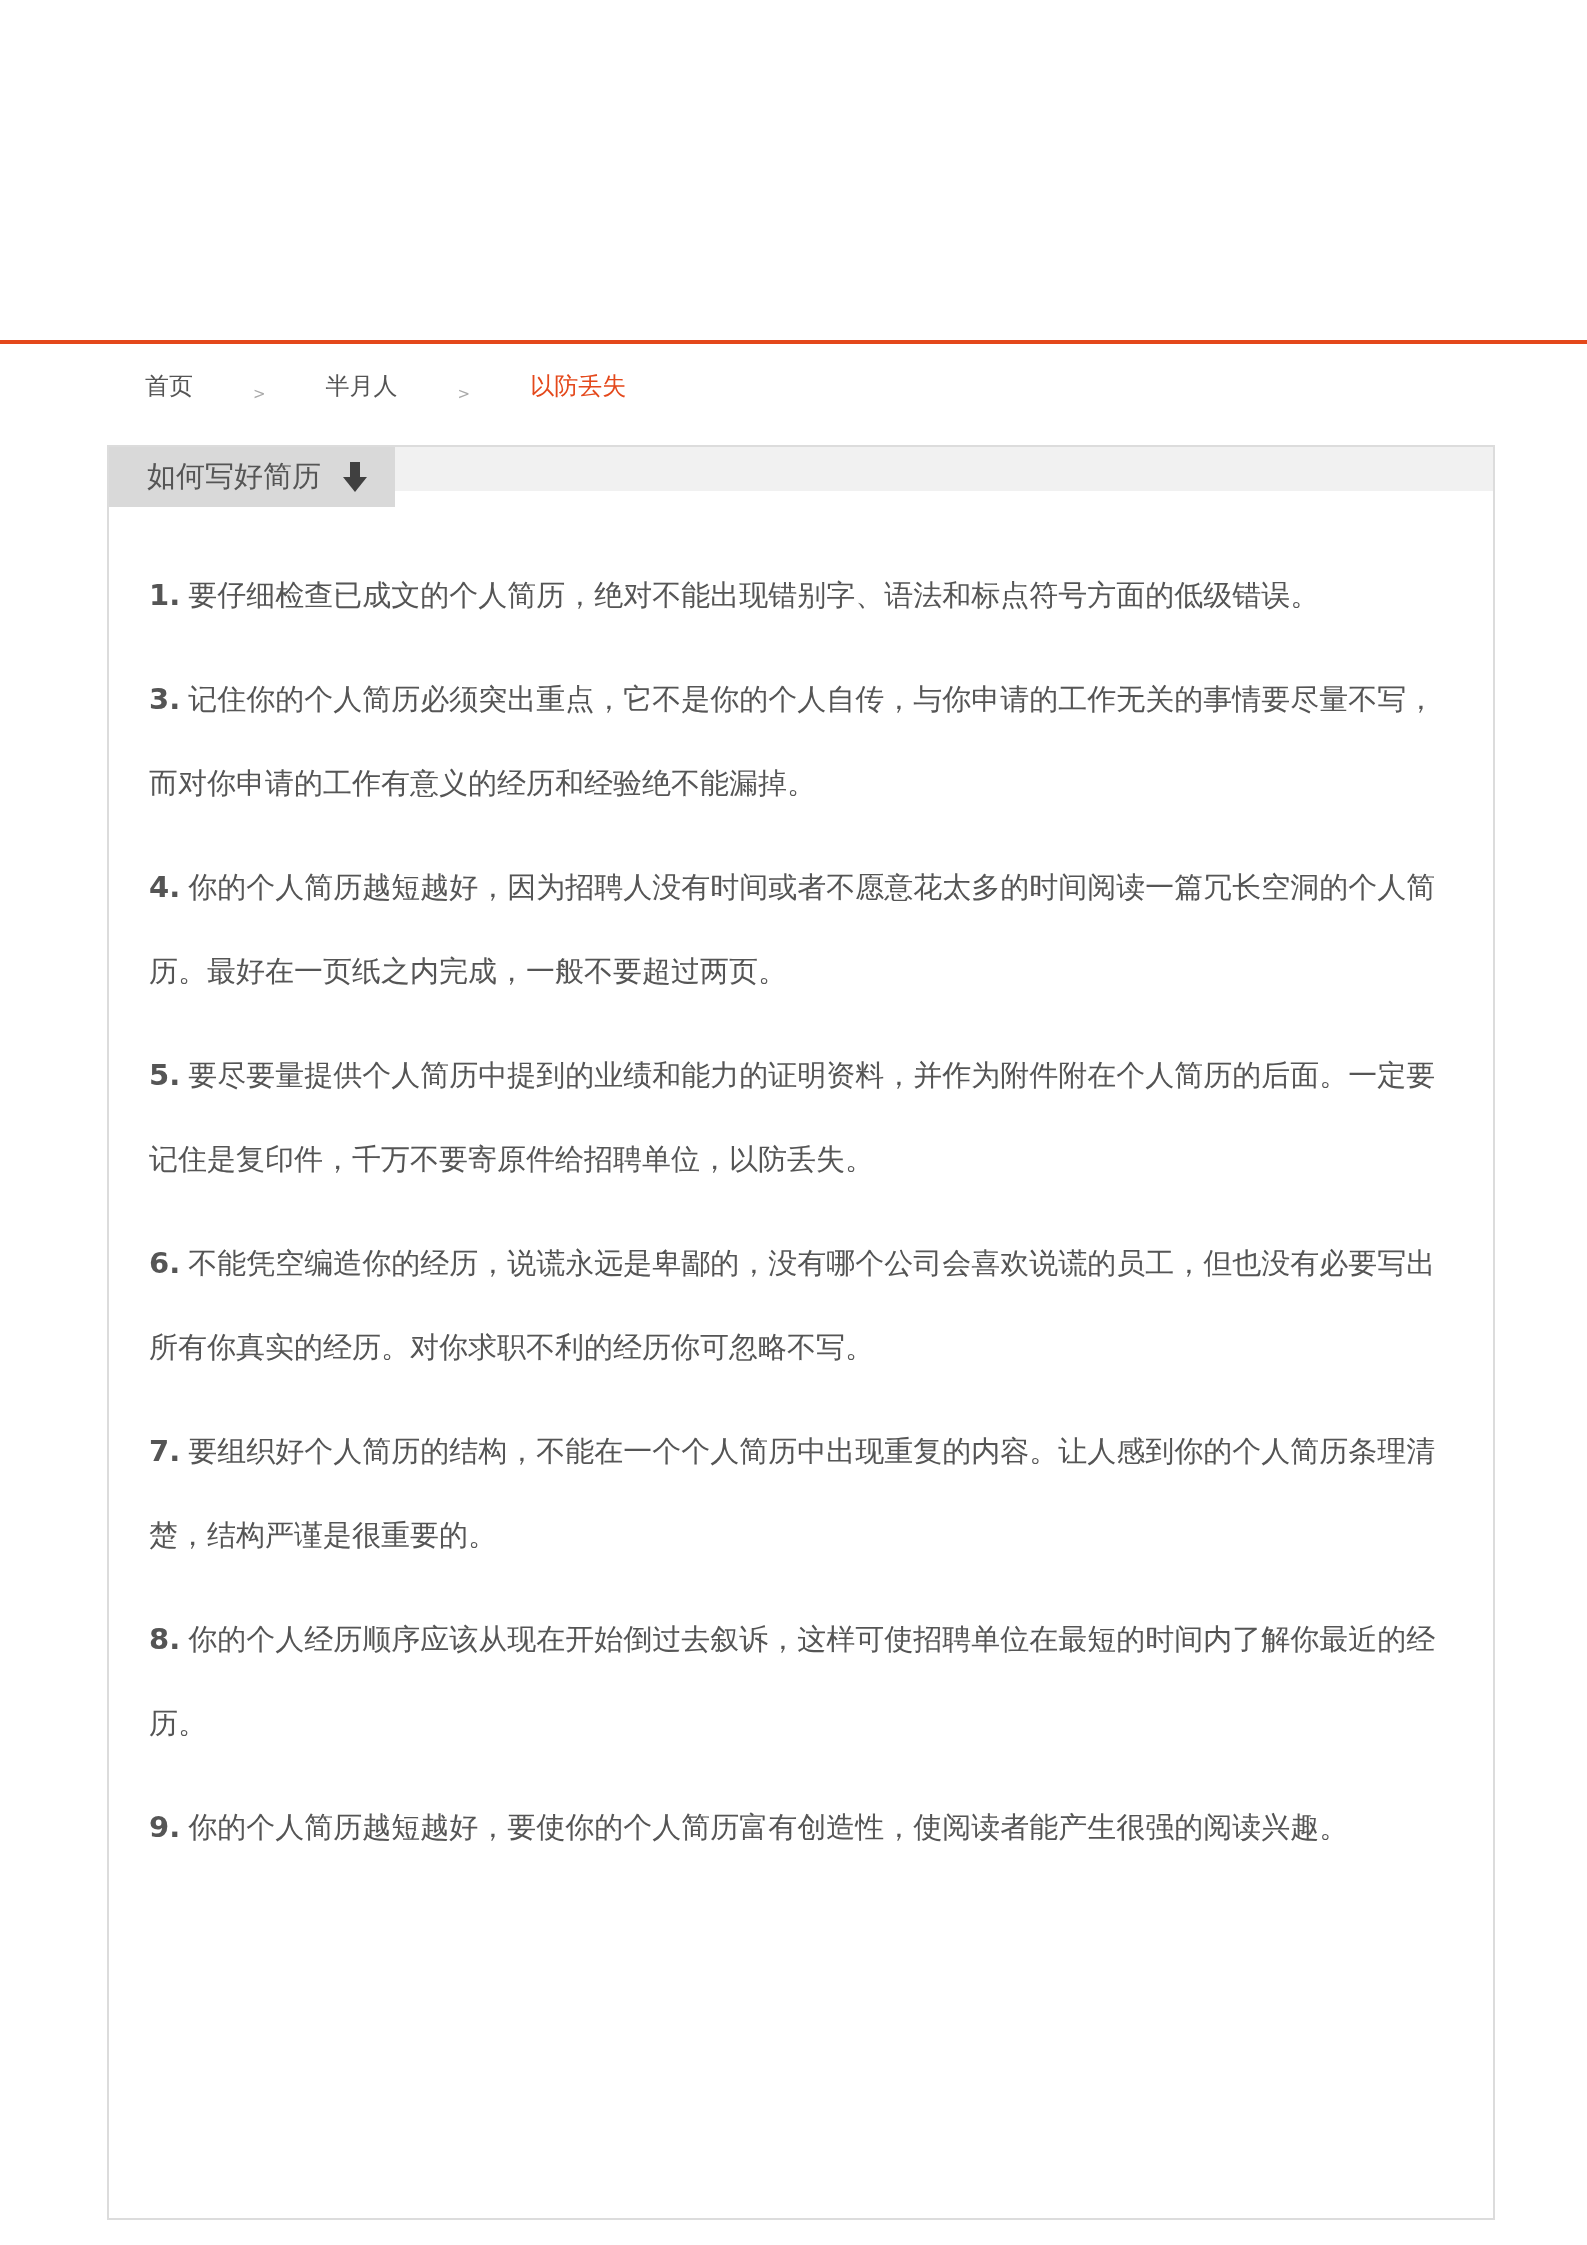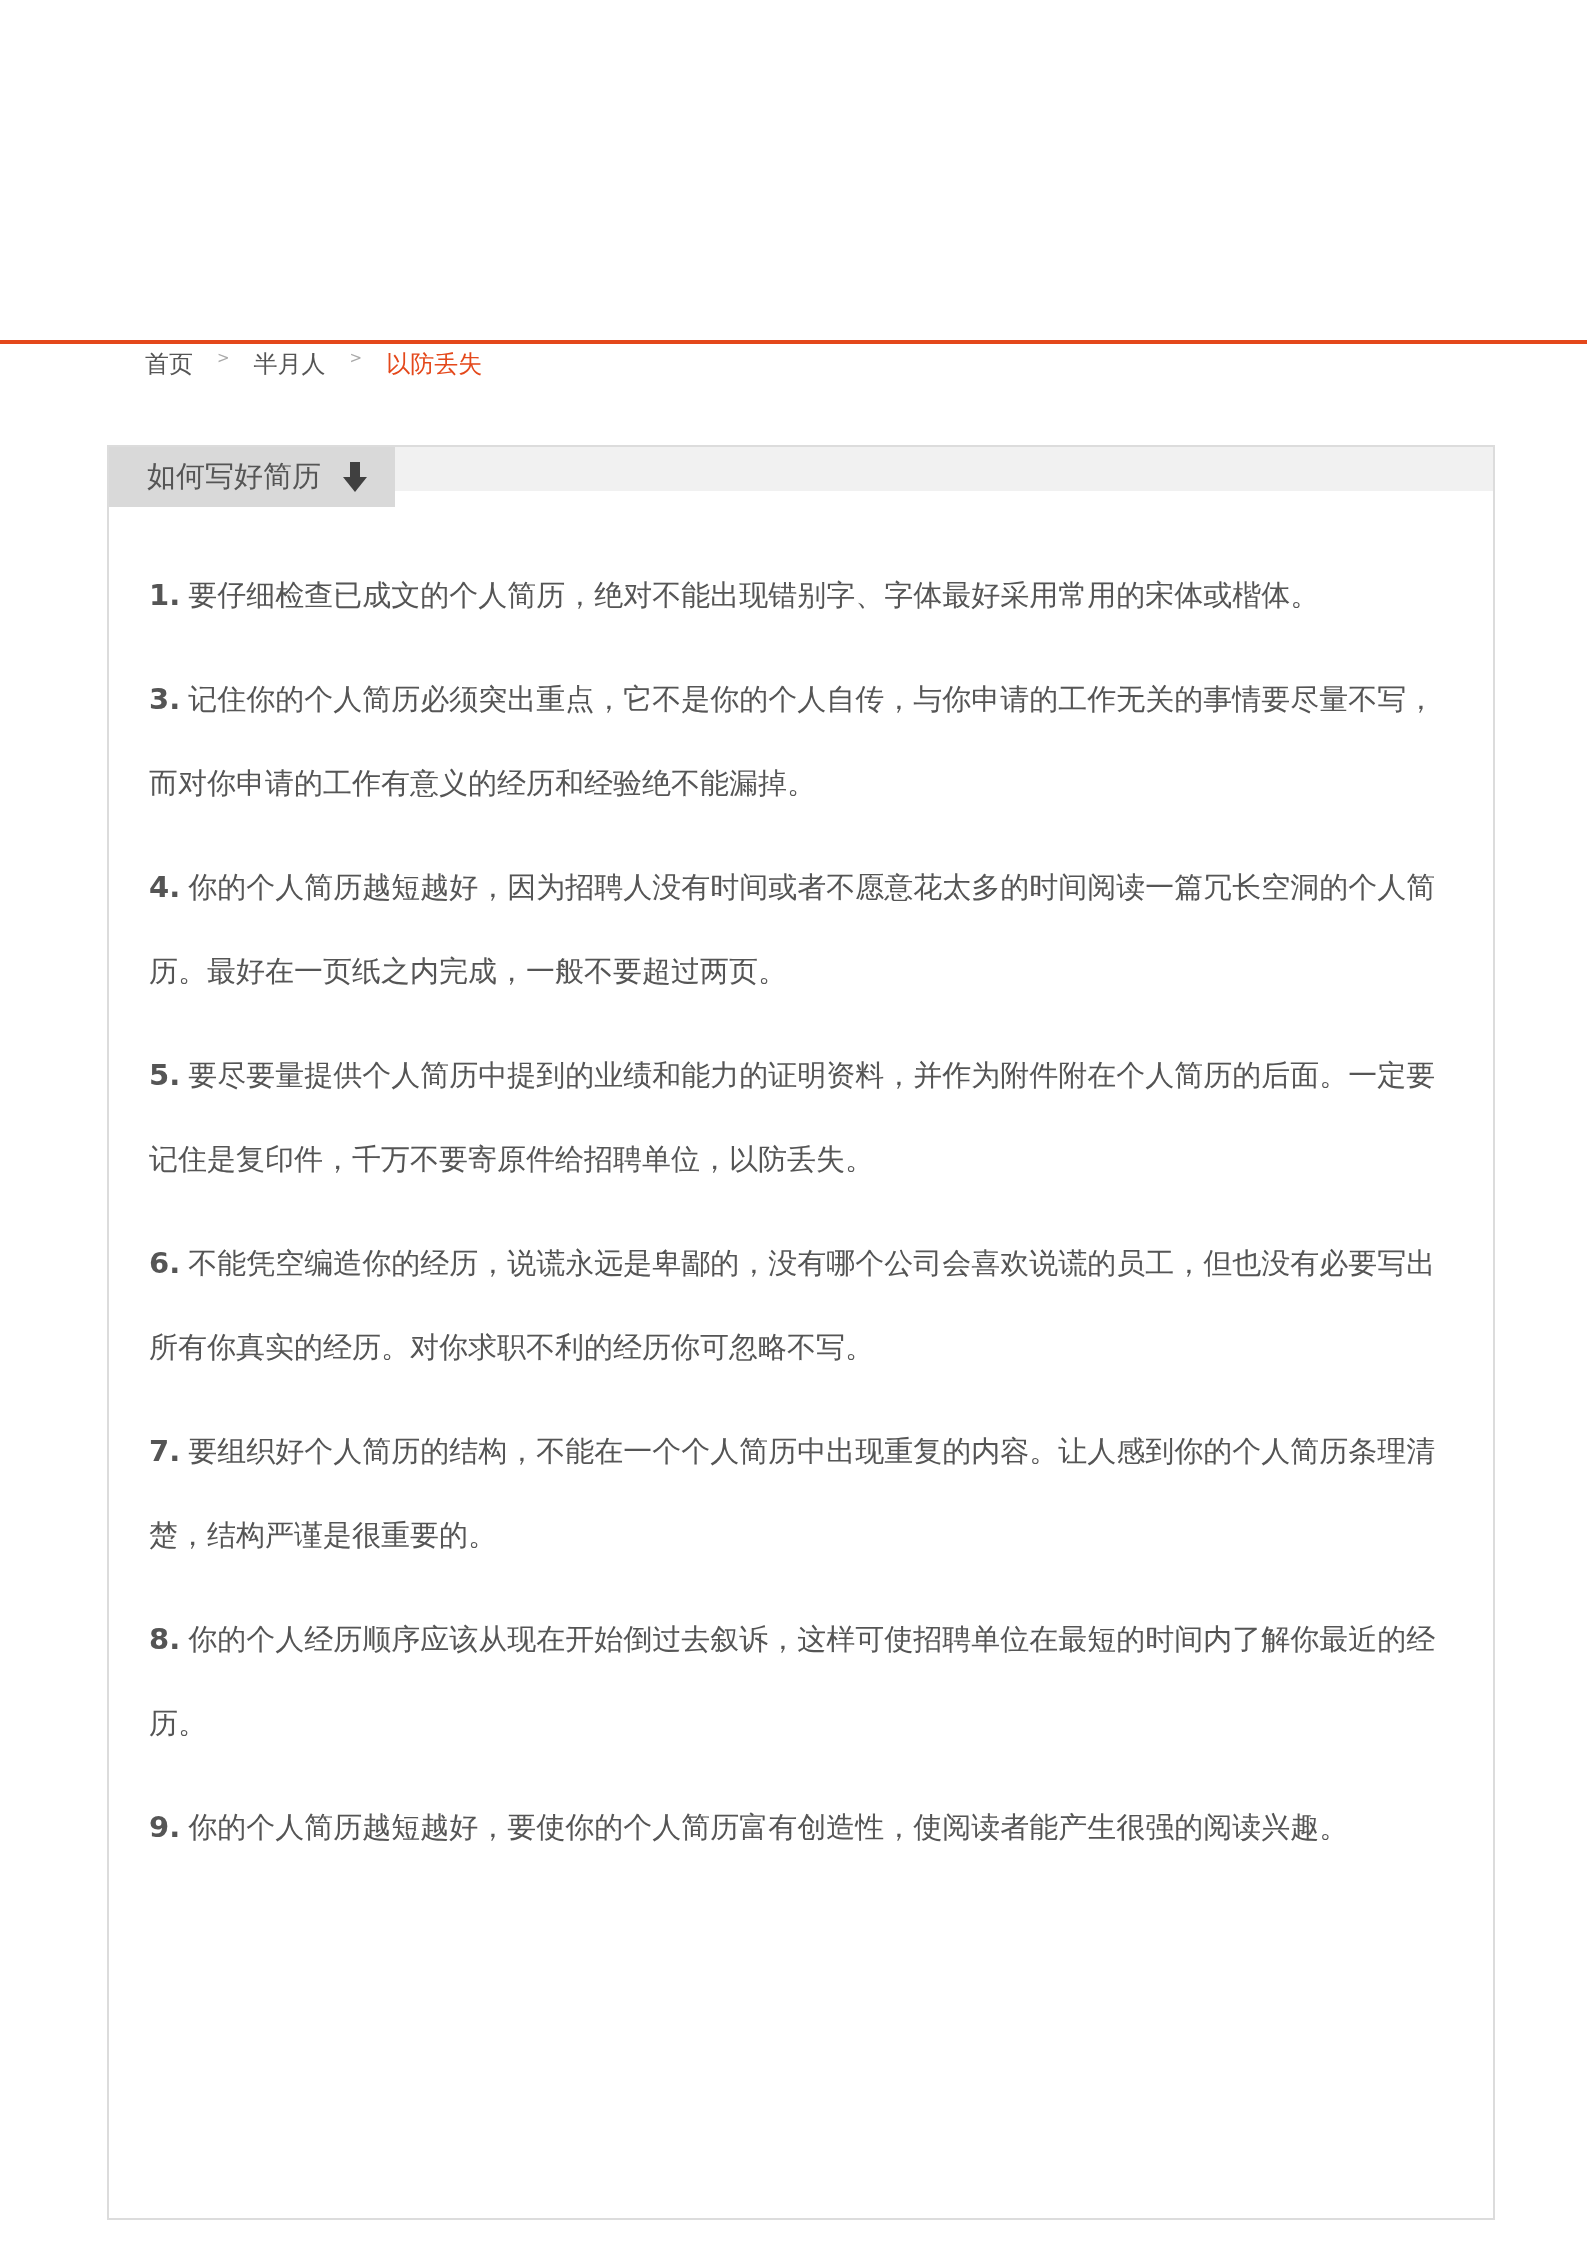--- a/index.html
+++ b/index.html
@@ -22,27 +22,28 @@
       background: #ffffff;
     }
     .accent-rule {
       position: absolute;
       left: 0; top: 340px;
       width: 1587px; height: 4px;
       background: #e4481b;
     }
     .breadcrumb {
       position: absolute;
-      left: 145px; top: 348px;
+      left: 145px; top: 362px;
       height: 40px;
       display: flex;
-      align-items: flex-start;
+      align-items: flex-end;
       font-size: 24px;
       color: #555555;
       white-space: nowrap;
+      gap: 36px;
     }
     .breadcrumb .crumb {
       cursor: pointer;
     }
     .breadcrumb .crumb.current {
       color: #e4481b;
     }
     .breadcrumb .sep {
       color: #a9a9a9;
       font-size: 15px;
@@ -124,21 +125,21 @@
       <span class="arrow-icon">
         <svg width="24" height="30" viewBox="0 0 24 30">
           <rect x="7" y="0" width="10" height="16" fill="#404040"></rect>
           <polygon points="0,15 24,15 12,30" fill="#404040"></polygon>
         </svg>
       </span>
     </div>
   </div>
 
   <div class="panel-body">
-    <p class="item"><span class="num">1.</span><span>要仔细检查已成文的个人简历，绝对不能出现错别字、字体最好采用常用的宋体或楷体。</span></p>
+    <p class="item"><span class="num">1.</span><span>要仔细检查已成文的个人简历，绝对不能出现错别字、语法和标点符号方面的低级错误。</span></p>
     <p class="item"><span class="num">3.</span><span>记住你的个人简历必须突出重点，它不是你的个人自传，与你申请的工作无关的事情要尽量不写，而对你申请的工作有意义的经历和经验绝不能漏掉。</span></p>
     <p class="item"><span class="num">4.</span><span>你的个人简历越短越好，因为招聘人没有时间或者不愿意花太多的时间阅读一篇冗长空洞的个人简历。最好在一页纸之内完成，一般不要超过两页。</span></p>
     <p class="item"><span class="num">5.</span><span>要尽要量提供个人简历中提到的业绩和能力的证明资料，并作为附件附在个人简历的后面。一定要记住是复印件，千万不要寄原件给招聘单位，以防丢失。</span></p>
     <p class="item"><span class="num">6.</span><span>不能凭空编造你的经历，说谎永远是卑鄙的，没有哪个公司会喜欢说谎的员工，但也没有必要写出所有你真实的经历。对你求职不利的经历你可忽略不写。</span></p>
     <p class="item"><span class="num">7.</span><span>要组织好个人简历的结构，不能在一个个人简历中出现重复的内容。让人感到你的个人简历条理清楚，结构严谨是很重要的。</span></p>
     <p class="item"><span class="num">8.</span><span>你的个人经历顺序应该从现在开始倒过去叙诉，这样可使招聘单位在最短的时间内了解你最近的经历。</span></p>
     <p class="item"><span class="num">9.</span><span>你的个人简历越短越好，要使你的个人简历富有创造性，使阅读者能产生很强的阅读兴趣。</span></p>
   </div>
 </section>
 

